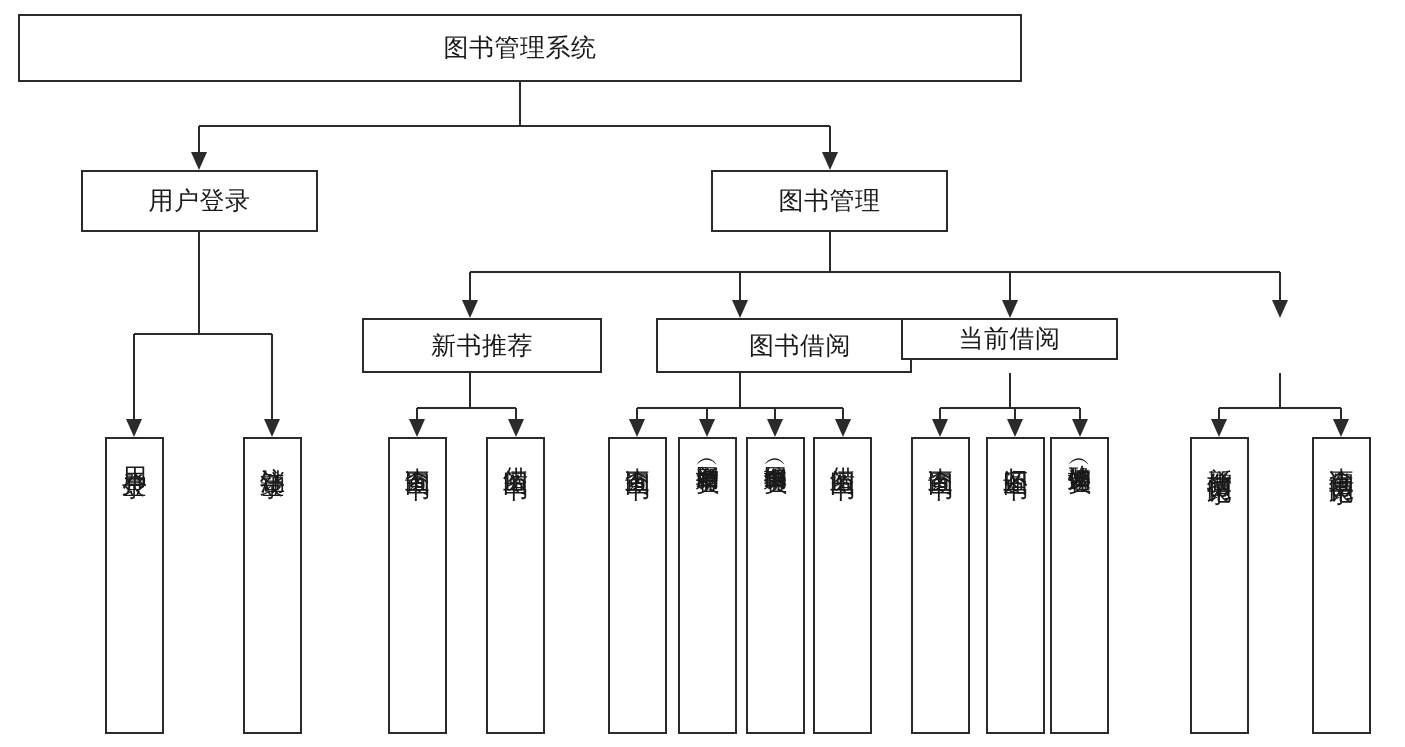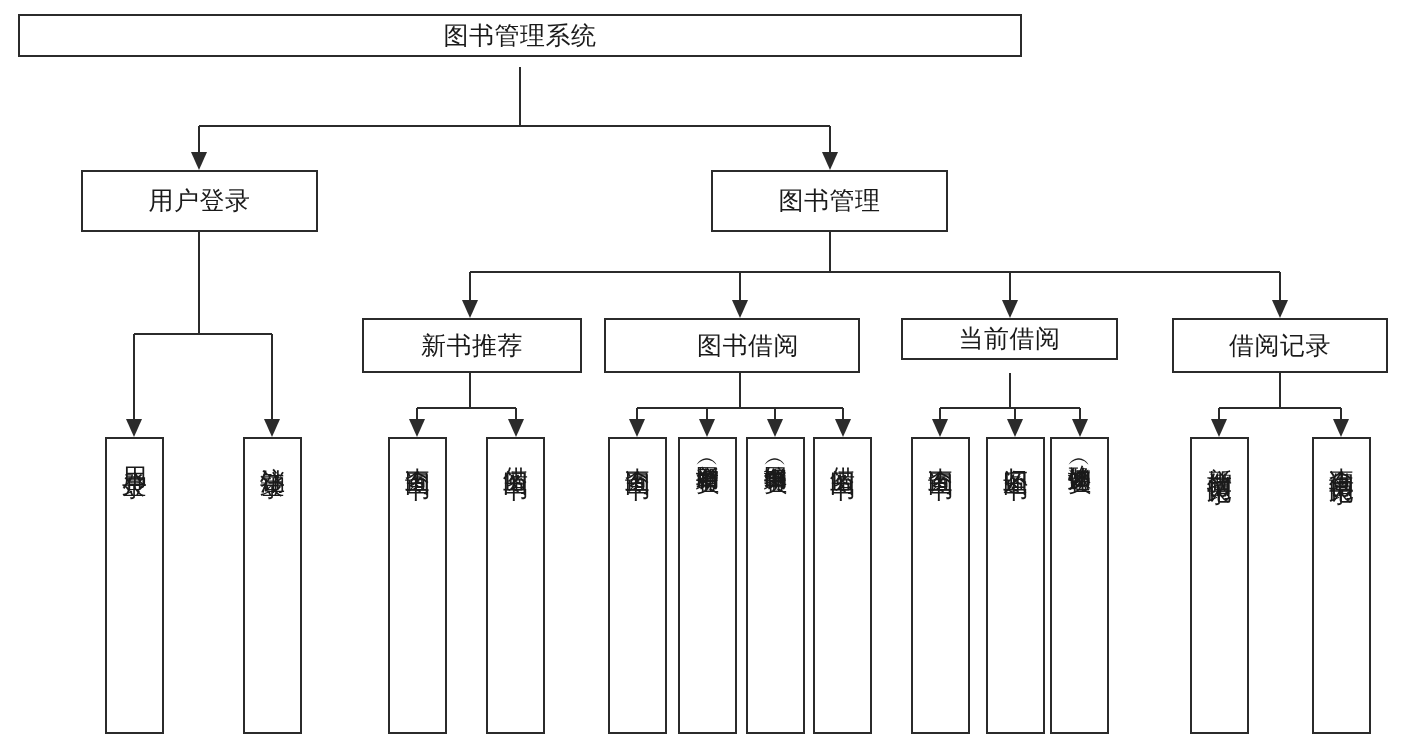--- a/index.html
+++ b/index.html
@@ -123,42 +123,39 @@
       <line x1="1080" y1="408" x2="1080" y2="421" stroke="#2b2b2b" stroke-width="2.6" shape-rendering="crispEdges"></line>
       <polygon points="1072,419 1088,419 1080,437" fill="#2b2b2b"></polygon>
       <line x1="1280" y1="373" x2="1280" y2="408" stroke="#2b2b2b" stroke-width="2.6" shape-rendering="crispEdges"></line>
       <line x1="1219" y1="408" x2="1341" y2="408" stroke="#2b2b2b" stroke-width="2.6" shape-rendering="crispEdges"></line>
       <line x1="1219" y1="408" x2="1219" y2="421" stroke="#2b2b2b" stroke-width="2.6" shape-rendering="crispEdges"></line>
       <polygon points="1211,419 1227,419 1219,437" fill="#2b2b2b"></polygon>
       <line x1="1341" y1="408" x2="1341" y2="421" stroke="#2b2b2b" stroke-width="2.6" shape-rendering="crispEdges"></line>
       <polygon points="1333,419 1349,419 1341,437" fill="#2b2b2b"></polygon>
     </svg>
 
-  <div class="node-box horiz" style="left:18px; top:14px; width:1004px; height:43px;">
+  <div class="node-box horiz" style="left:18px; top:14px; width:1004px; height:68px;">
     <span class="node-label">图书管理系统</span>
   </div>
 
   <div class="node-box horiz" style="left:81px; top:170px; width:237px; height:62px;">
     <span class="node-label">用户登录</span>
   </div>
   <div class="node-box horiz" style="left:711px; top:170px; width:237px; height:62px;text-align:right;">
     <span class="node-label">图书管理</span>
   </div>
 
-  <div class="node-box horiz" style="left:362px; top:318px; width:220px; height:55px;">
+  <div class="node-box horiz" style="left:362px; top:318px; width:240px; height:55px;">
     <span class="node-label">新书推荐</span>
   </div>
-  <div class="node-box horiz" style="left:604px; top:318px; width:256px; height:55px;padding-left:32px;">
+  <div class="node-box horiz" style="left:656px; top:318px; width:256px; height:55px;padding-left:32px;">
     <span class="node-label">图书借阅</span>
   </div>
   <div class="node-box horiz" style="left:901px; top:318px; width:217px; height:42px;">
     <span class="node-label">当前借阅</span>
-  </div>
-  <div class="node-box horiz" style="left:1172px; top:318px; width:216px; height:55px;">
-    <span class="node-label">借阅记录</span>
   </div>
 
   <div class="node-box vert" style="left:105px; top:437px; width:59px; height:297px;">
     <span class="node-label">用户登录</span>
   </div>
   <div class="node-box vert" style="left:243px; top:437px; width:59px; height:297px;">
     <span class="node-label">注销登录</span>
   </div>
   <div class="node-box vert" style="left:388px; top:437px; width:59px; height:297px;">
     <span class="node-label">查询图书</span>

